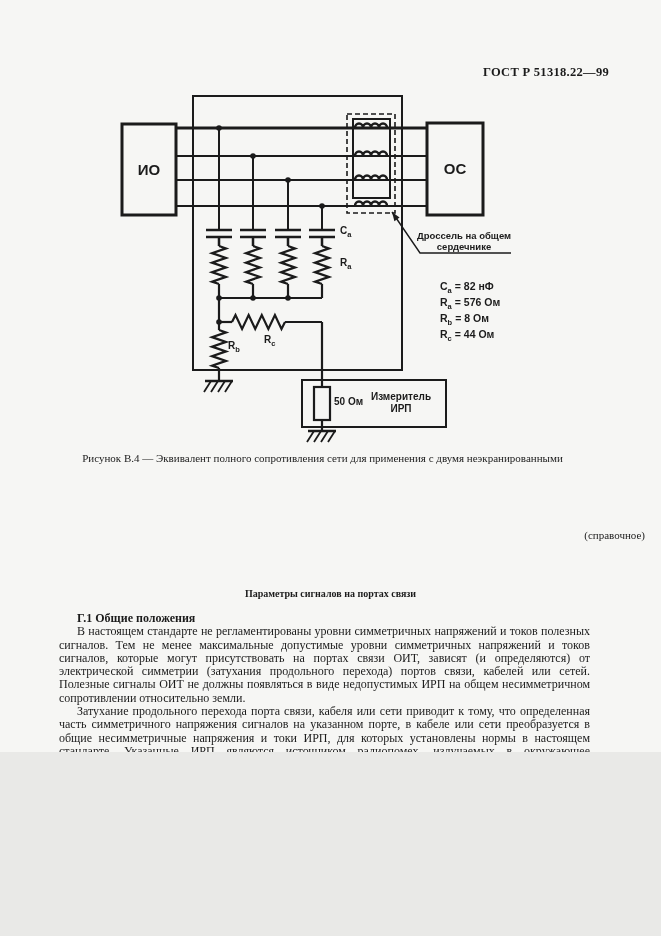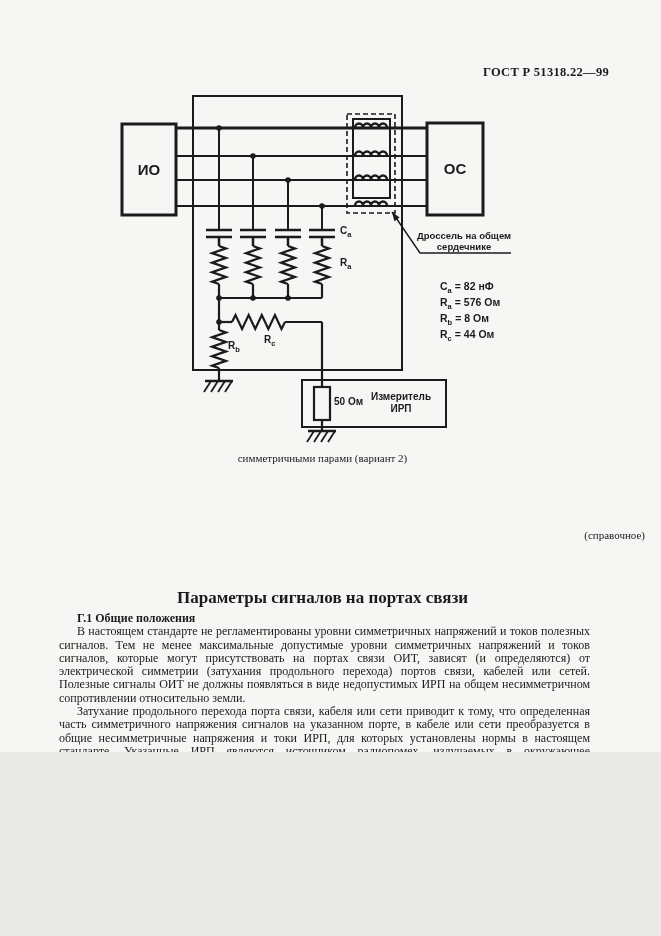--- a/index.html
+++ b/index.html
@@ -27,22 +27,22 @@
   .caption{
     position:absolute;top:451px;left:0;width:645px;text-align:center;
     font-size:11px;line-height:14.5px;
   }
   .appendix-head{
     position:absolute;top:528px;left:0;width:645px;text-align:center;
     font-size:11.5px;line-height:14.5px;
   }
   .appendix-sub{font-size:11px;text-align:right;}
   .section-title{
-    position:absolute;top:588px;left:0;width:645px;text-align:center;
-    font-size:17px;font-weight:bold;
+    position:absolute;top:588px;left:8px;width:645px;text-align:center;
+    font-size:10px;font-weight:bold;
   }
   .body-text{
     position:absolute;top:612px;left:59px;width:531px;
     font-size:12px;line-height:13.3px;text-align:justify;
   }
   .clause-heading{font-weight:bold;text-indent:18px;margin:0;}
   .body-text p{margin:0;text-indent:18px;}
   .page-number{
     position:absolute;top:843px;right:80px;font-size:16px;
   }
@@ -163,21 +163,21 @@
 
     <g>
       <text class="vals" x="440" y="290"><tspan>C</tspan><tspan class="sub" dy="2.5">a</tspan><tspan dy="-2.5" dx="3">= 82 нФ</tspan></text>
       <text class="vals" x="440" y="306"><tspan>R</tspan><tspan class="sub" dy="2.5">a</tspan><tspan dy="-2.5" dx="3">= 576 Ом</tspan></text>
       <text class="vals" x="440" y="322"><tspan>R</tspan><tspan class="sub" dy="2.5">b</tspan><tspan dy="-2.5" dx="3">= 8 Ом</tspan></text>
       <text class="vals" x="440" y="338"><tspan>R</tspan><tspan class="sub" dy="2.5">c</tspan><tspan dy="-2.5" dx="3">= 44 Ом</tspan></text>
     </g>
   </svg>
 
   <div class="caption">
-    <div>симметричными парами (вариант 2)</div>
+    <div>Рисунок В.4 — Эквивалент полного сопротивления сети для применения с двумя неэкранированными</div>
   </div>
 
   <div class="appendix-head">
     <div class="appendix-sub">(справочное)</div>
   </div>
 
   <div class="section-title">Параметры сигналов на портах связи</div>
 
   <div class="body-text">
     <p class="clause-heading">Г.1 Общие положения</p>

